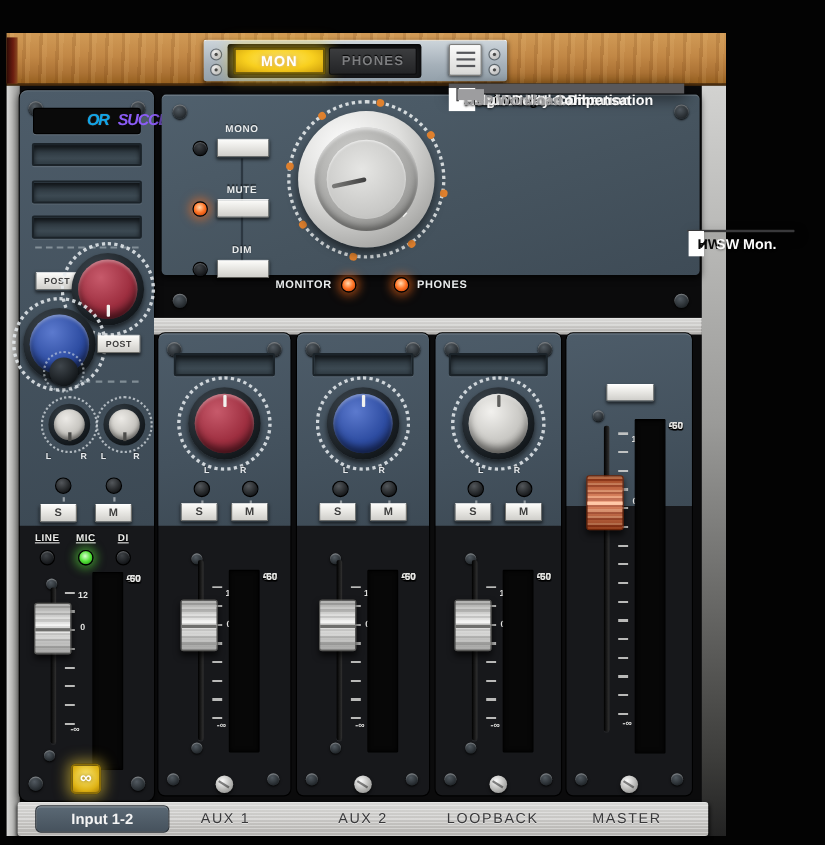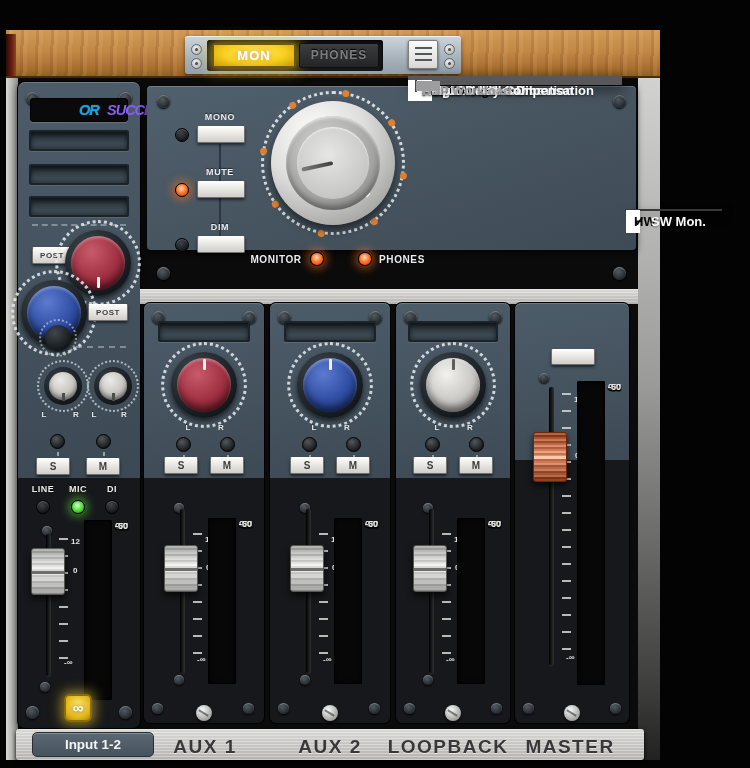--- a/index.html
+++ b/index.html
@@ -153,21 +153,21 @@
     border:1px solid #000;box-shadow:0 1px 0 rgba(255,255,255,.15);
     text-align:center;line-height:22px;font-weight:bold;font-size:14.5px;letter-spacing:-1px;
     font-style:italic;}
   .logo .b1{position:static;color:#8b5cf6;margin-left:28px;}
   .logo .b2{position:static;color:#0ea5e9;text-shadow:0 0 1px #777;}
   .postbtn{width:40px;height:17px;font-size:8px;line-height:15px;letter-spacing:.5px;}
 
   .lrlab{font-size:8px;font-weight:bold;color:#e8ebee;width:12px;text-align:center;
     text-shadow:0 -1px 1px rgba(0,0,0,.5);}
   .chlab{font-size:9px;font-weight:bold;color:#ededeb;letter-spacing:.5px;text-align:center;
-    text-shadow:0 -1px 1px #000;}
+    text-shadow:0 -1px 1px #000;text-decoration:underline;}
 
   .linkbtn{width:28px;height:28px;border-radius:5px;cursor:pointer;
     background:radial-gradient(circle at 50% 40%,#ffec77,#ddb113 70%,#a97f08);
     border:2px solid #8a6d08;box-shadow:0 0 12px 3px rgba(255,220,60,.5);
     color:#fff;font-weight:bold;font-size:15px;text-align:center;line-height:23px;
     text-shadow:0 0 4px #7a5a00;}
 
   
   .mon-panel{left:141px;top:56px;width:489px;height:164px;border-radius:4px;
     background:linear-gradient(162deg,#50606d 0%,#46545f 55%,#3e4b56 100%);
@@ -209,21 +209,21 @@
   .st-aux2{left:264px;width:120px;}
   .st-loop{left:390px;width:114px;}
   .st-master{left:509px;width:114px;}
 
   
   .bottom-bar{left:10px;top:699px;width:628px;height:31px;border-radius:3px;
     background:
       repeating-linear-gradient(180deg,rgba(255,255,255,.35) 0 1px,rgba(0,0,0,0) 1px 3px),
       linear-gradient(180deg,#d9d9d7,#b4b2af);
     box-shadow:0 2px 4px #000;}
-  .bb-label{top:7px;transform:translateX(-50%);font-size:19px;font-weight:bold;color:#38383a;
+  .bb-label{top:7px;transform:translateX(-50%);font-size:13px;font-weight:normal;color:#38383a;
     letter-spacing:1.5px;text-shadow:0 1px 0 rgba(255,255,255,.5);white-space:nowrap;}
   .inlabel{left:16px;top:3px;width:122px;height:25px;border-radius:5px;cursor:pointer;
     background:linear-gradient(180deg,#5b6975,#46525d);border:1px solid #272e35;
     box-shadow:inset 0 1px 0 rgba(255,255,255,.25);
     color:#f4f4f4;font-size:13.5px;font-weight:bold;text-align:center;line-height:23px;}
 
   
   .menu{left:402px;top:46px;width:214px;background:#58585b;z-index:40;padding:4px 0 5px;
     height:auto;box-shadow:2px 4px 14px rgba(0,0,0,.65);font-size:13px;font-weight:bold;color:#fbfbfb;}
   .menu *{position:static;}

